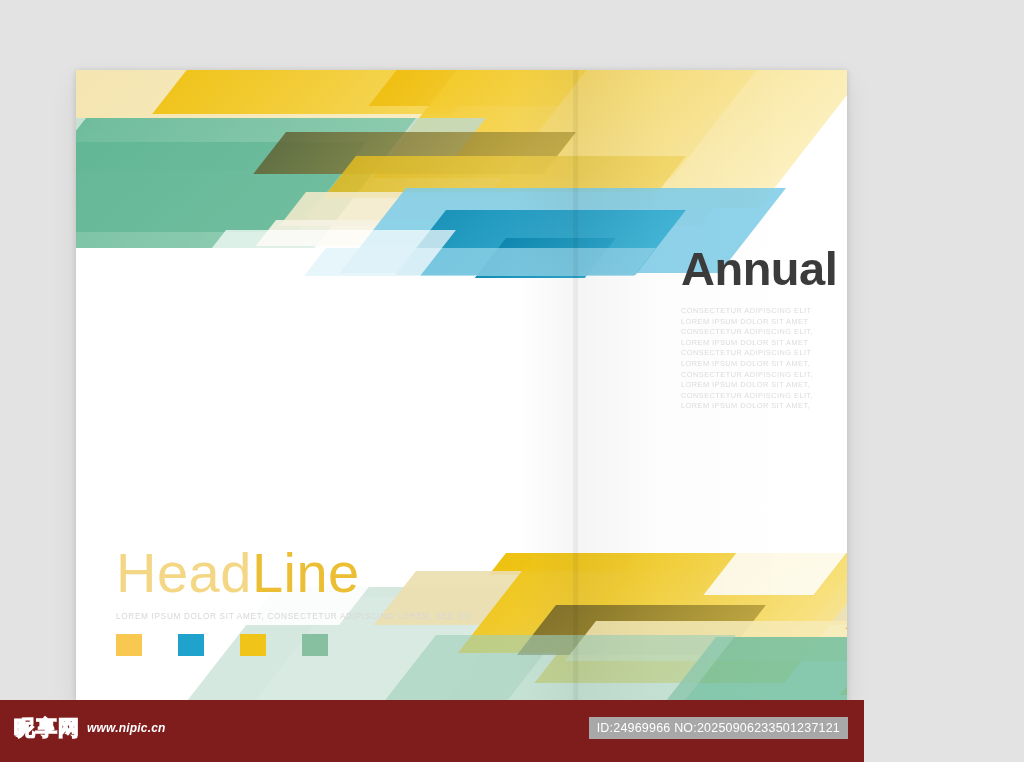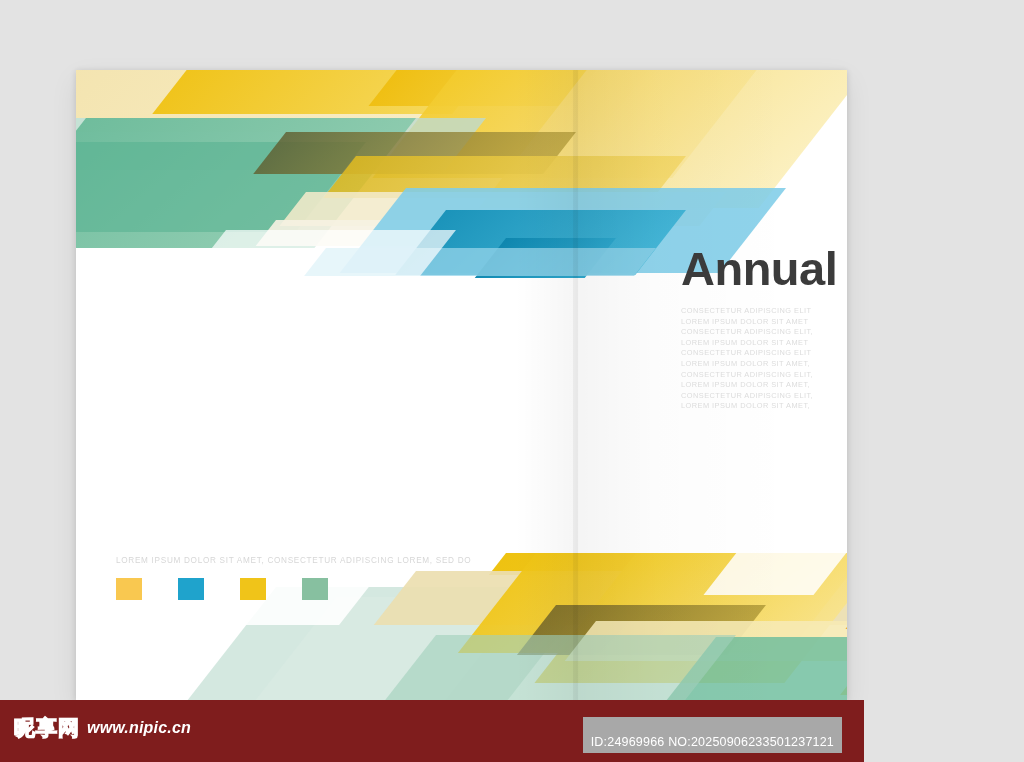--- a/index.html
+++ b/index.html
@@ -158,34 +158,34 @@
   #brand-cn {
     font-size: 21px;
     font-weight: bold;
     color: #e3e3e3;
     letter-spacing: 1px;
     -webkit-text-stroke: 1.4px #ffffff;
     text-shadow: 0 0 0 #fff;
     font-family: "DejaVu Sans", sans-serif;
   }
   #brand-url {
-    font-size: 16px;
+    font-size: 12px;
     font-style: italic;
     font-weight: bold;
     color: #ffffff;
     letter-spacing: 0.2px;
   }
   #idbadge {
     position: absolute;
-    right: 22px;
+    right: 16px;
     top: 17px;
     background: #a8a8a8;
     color: #ffffff;
     font-size: 12.5px;
-    padding: 18px 8px 4px 8px;
+    padding: 4px 8px 4px 8px;
     letter-spacing: 0.2px;
     white-space: nowrap;
   }
 </style>
 </head>
 <body>
 
 <div id="stage">
 
   <div id="spread">
@@ -275,20 +275,21 @@
         <div>CONSECTETUR ADIPISCING ELIT</div>
         <div>LOREM IPSUM DOLOR SIT AMET,</div>
         <div>CONSECTETUR ADIPISCING ELIT,</div>
         <div>LOREM IPSUM DOLOR SIT AMET,</div>
         <div>CONSECTETUR ADIPISCING ELIT,</div>
         <div>LOREM IPSUM DOLOR SIT AMET,</div>
       </div>
     </div>
 
     <div class="headline-block">
+      <div class="headline"><span class="hl-a">Head</span><span class="hl-b">Line</span></div>
       <div class="subline">LOREM IPSUM DOLOR SIT AMET, CONSECTETUR ADIPISCING LOREM, SED DO</div>
       <div class="swatches">
         <div class="sw" style="background:#f9c850;"></div>
         <div class="sw" style="background:#1fa3cc;"></div>
         <div class="sw" style="background:#f0c419;"></div>
         <div class="sw" style="background:#87c0a0;"></div>
       </div>
     </div>
 
   </div>

